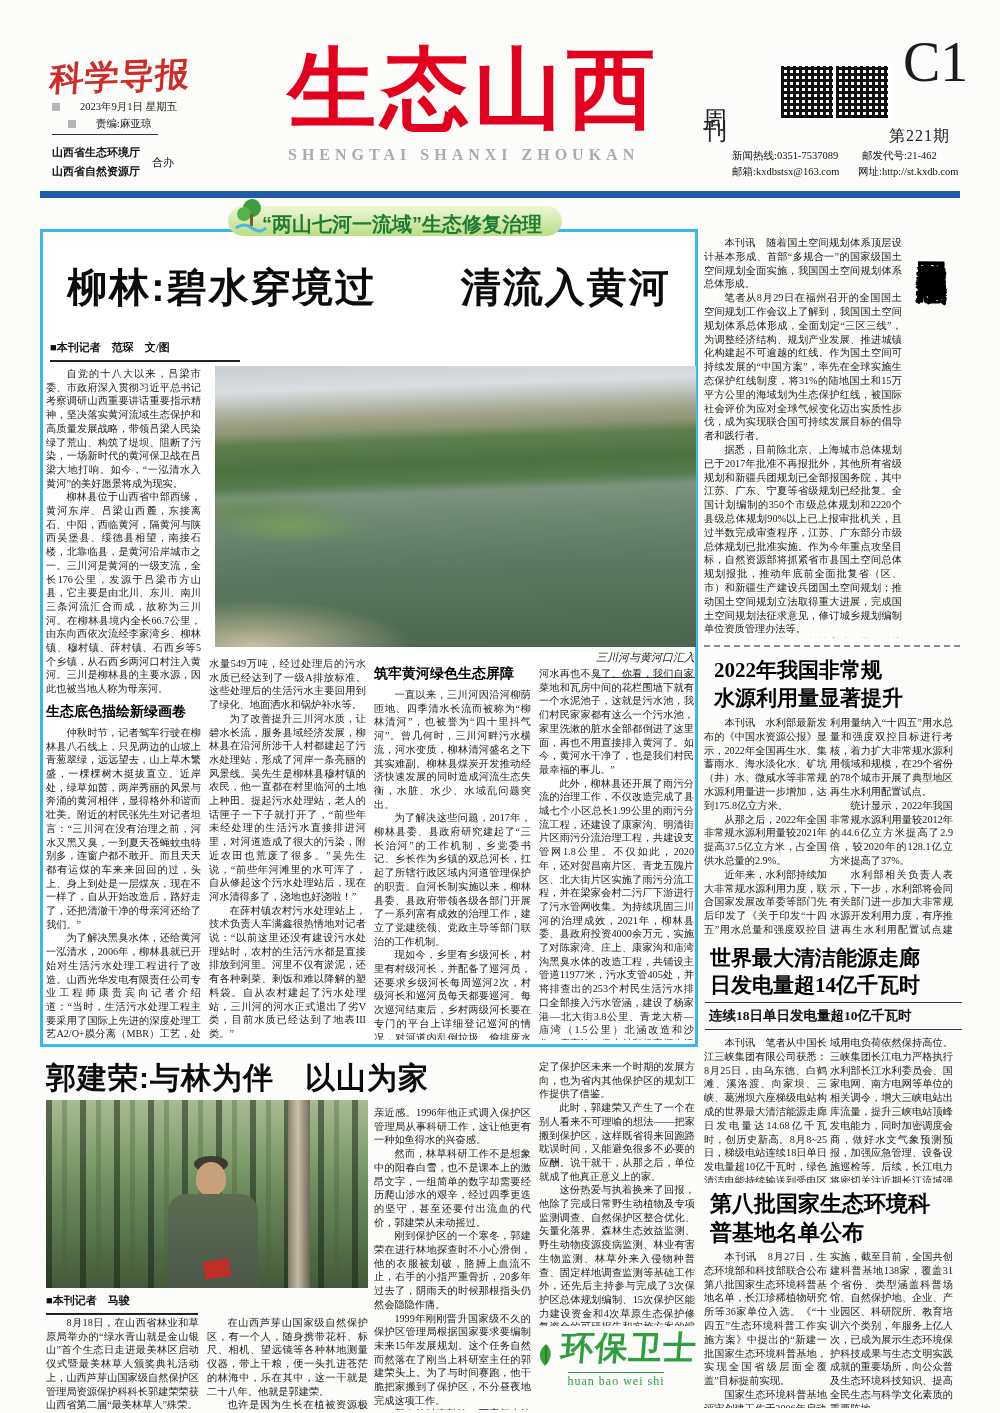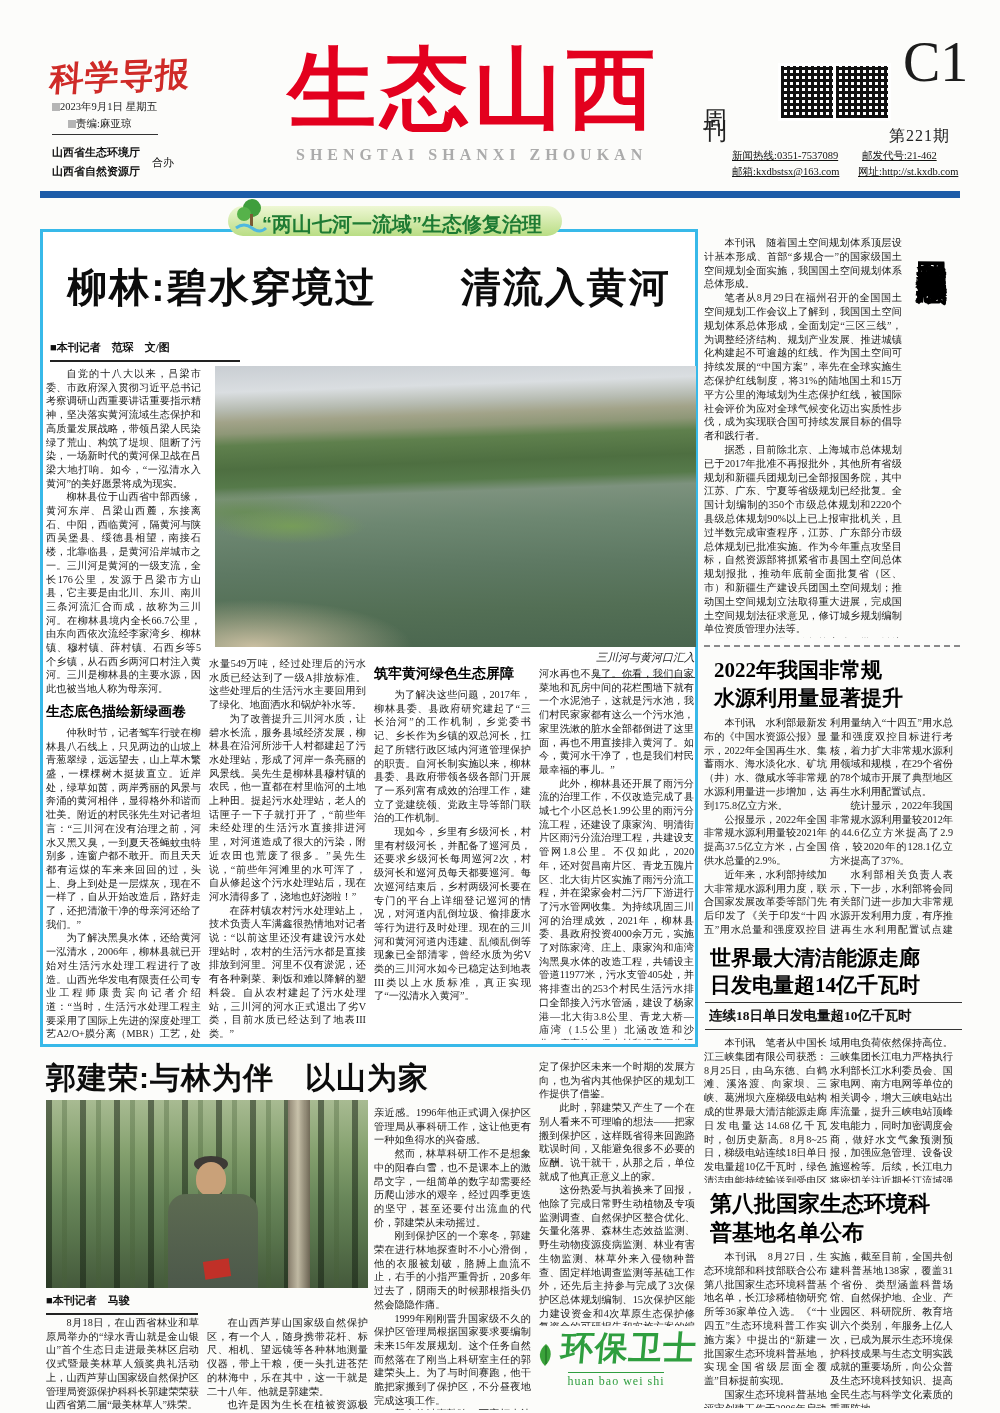--- a/index.html
+++ b/index.html
@@ -3,36 +3,36 @@
 <meta charset="utf-8">
 <style>
   html,body{margin:0;padding:0;background:#e9e9e7;}
   .page{position:relative;width:1000px;height:1413px;background:#fcfcfa;margin:0 auto;
         font-family:"Liberation Serif",serif;color:#1a1a1a;overflow:hidden;}
   .abs{position:absolute;}
 
   
   .hd-logo{left:50px;top:54px;font-size:34px;font-weight:bold;color:#cf2b28;
            font-family:"Liberation Serif",serif;transform:skewX(-6deg) rotate(-2deg);letter-spacing:1px;}
-  .hd-small{font-size:10.5px;color:#222;display:flex;align-items:center;gap:0;}
+  .hd-small{font-size:10.5px;color:#222;display:flex;align-items:center;gap:20px;}
   .sq{display:inline-block;width:8px;height:8px;background:#b5b5b5;}
   .hd-rule{left:52px;top:134px;width:106px;border-top:1.5px solid #333;}
   .hd-org{font-size:11px;line-height:18px;color:#111;font-weight:bold;}
   .hd-heban{font-size:11px;color:#111;}
   .masthead{left:288px;top:46px;width:410px;font-size:88px;line-height:1;font-weight:900;
             color:#e3001e;letter-spacing:5px;font-family:"Liberation Serif",serif;white-space:nowrap;}
-  .pinyin{left:296px;top:146px;font-size:16px;font-weight:bold;color:#ababab;letter-spacing:5px;
+  .pinyin{left:288px;top:146px;font-size:16px;font-weight:bold;color:#ababab;letter-spacing:5px;
           font-family:"Liberation Serif",serif;white-space:nowrap;}
   .zhoukan{left:699px;top:90px;writing-mode:vertical-rl;font-size:24px;letter-spacing:10px;color:#222;height:86px;}
   .qr{width:52px;height:52px;background:
       repeating-linear-gradient(0deg,#111 0 3px,transparent 3px 6px),
       repeating-linear-gradient(90deg,#111 0 3px,#fff 3px 6px);outline:3px solid #fff;}
   .pagecode{left:903px;top:34px;font-size:56px;line-height:1;color:#1c1c1c;font-family:"Liberation Serif",serif;}
   .issue{left:889px;top:126px;font-size:16px;color:#222;letter-spacing:1px;}
-  .contact{font-size:10.5px;color:#111;white-space:nowrap;text-decoration:underline;}
+  .contact{font-size:10.5px;color:#111;white-space:nowrap;}
   .bluebar{left:40px;top:191px;width:920px;height:7px;background:#1d5ca8;}
 
   
   .mainbox{left:40px;top:229px;width:652px;height:812px;border:3px solid #38b9e9;background:#fff;}
   .badge{left:228px;top:206px;height:22px;background:linear-gradient(180deg,#eef7d4,#b9dd84);
          border-radius:16px;padding:5px 20px 3px 34px;color:#1e7b33;font-weight:bold;font-size:20px;
          font-family:"Liberation Sans",sans-serif;white-space:nowrap;}
   .badge-icon{position:absolute;left:2px;top:-10px;}
   .main-headline{left:46px;top:260px;width:646px;text-align:center;font-size:40px;font-weight:900;
                  font-family:"Liberation Sans",sans-serif;color:#0c0c0c;letter-spacing:2px;white-space:nowrap;}
@@ -172,20 +172,21 @@
 
   <div class="abs col c2">
     <p class="cont">水量549万吨，经过处理后的污水水质已经达到了一级A排放标准。这些处理后的生活污水主要回用到了绿化、地面洒水和锅炉补水等。</p>
     <p>为了改善提升三川河水质，让碧水长流，服务县域经济发展，柳林县在沿河所涉千人村都建起了污水处理站，形成了河岸一条亮丽的风景线。吴先生是柳林县穆村镇的农民，他一直都在村里临河的土地上种田。提起污水处理站，老人的话匣子一下子就打开了，“前些年未经处理的生活污水直接排进河里，对河道造成了很大的污染，附近农田也荒废了很多。”吴先生说，“前些年河滩里的水可浑了，自从修起这个污水处理站后，现在河水清得多了，浇地也好浇啦！”</p>
     <p>在薛村镇农村污水处理站上，技术负责人车满鑫很热情地对记者说：“以前这里还没有建设污水处理站时，农村的生活污水都是直接排放到河里。河里不仅有淤泥，还有各种剩菜、剩饭和难以降解的塑料袋。自从农村建起了污水处理站，三川河的河水正式退出了劣V类，目前水质已经达到了地表III类。”</p>
 
   </div>
 
   <div class="abs col c3">
     <h4 class="subhead first">筑牢黄河绿色生态屏障</h4>
+    <p>一直以来，三川河因沿河柳荫匝地、四季清水长流而被称为“柳林清河”，也被誉为“四十里抖气河”。曾几何时，三川河畔污水横流，河水变质，柳林清河盛名之下其实难副。柳林县煤炭开发推动经济快速发展的同时造成河流生态失衡，水脏、水少、水域乱问题突出。</p>
     <p>为了解决这些问题，2017年，柳林县委、县政府研究建起了“三长治河”的工作机制，乡党委书记、乡长作为乡镇的双总河长，扛起了所辖行政区域内河道管理保护的职责。自河长制实施以来，柳林县委、县政府带领各级各部门开展了一系列富有成效的治理工作，建立了党建统领、党政主导等部门联治的工作机制。</p>
     <p>现如今，乡里有乡级河长，村里有村级河长，并配备了巡河员，还要求乡级河长每周巡河2次，村级河长和巡河员每天都要巡河。每次巡河结束后，乡村两级河长要在专门的平台上详细登记巡河的情况，对河道内乱倒垃圾、偷排废水等行为进行及时处理。现在的三川河和黄河河道内违建、乱倾乱倒等现象已全部清零，曾经水质为劣V类的三川河水如今已稳定达到地表III类以上水质标准，真正实现了“一泓清水入黄河”。</p>
 
   </div>
 
   <div class="abs col c4">
     <p class="cont">河水再也不臭了。你看，我们自家菜地和瓦房中间的花栏围墙下就有一个水泥池子，这就是污水池，我们村民家家都有这么一个污水池，家里洗漱的脏水全部都倒进了这里面，再也不用直接排入黄河了。如今，黄河水干净了，也是我们村民最幸福的事儿。”</p>
     <p>此外，柳林县还开展了雨污分流的治理工作，不仅改造完成了县城七个小区总长1.99公里的雨污分流工程，还建设了康家沟、明清街片区雨污分流治理工程，共建设支管网1.8公里。不仅如此，2020年，还对贺昌南片区、青龙五隗片区、北大街片区实施了雨污分流工程，并在梁家会村二污厂下游进行了污水管网收集。为持续巩固三川河的治理成效，2021年，柳林县委、县政府投资4000余万元，实施了对陈家湾、庄上、康家沟和庙湾沟黑臭水体的改造工程，共铺设主管道11977米，污水支管405处，并将排查出的253个村民生活污水排口全部接入污水管涵，建设了杨家港—北大街3.8公里、青龙大桥—庙湾（1.5公里）北涵改造和沙曲、康家沟、堡上村和杨家坪生活污水治理工程。</p>
 
   </div>
@@ -245,21 +246,21 @@
 
   <div class="abs divider"></div>
 
   <div class="abs rtitle r2-title">
     <span>2022年我国非常规</span><br>
     <span>水源利用量显著提升</span>
   </div>
   <div class="abs rcol twocol r2-cols">
     <div class="tc">
       <p>本刊讯　水利部最新发布的《中国水资源公报》显示，2022年全国再生水、集蓄雨水、海水淡化水、矿坑（井）水、微咸水等非常规水源利用量进一步增加，达到175.8亿立方米。</p>
-      <p>公报显示，2022年全国非常规水源利用量较2021年提高37.5亿立方米，占全国供水总量的2.9%。</p>
+      <p>从那之后，2022年全国非常规水源利用量较2021年提高37.5亿立方米，占全国供水总量的2.9%。</p>
       <p>近年来，水利部持续加大非常规水源利用力度，联合国家发展改革委等部门先后印发了《关于印发“十四五”用水总量和强度双控目标的通知》《关于加强非常规水源配置利用的指导意见》《典型地区再生水利用配置试点方案》，将省级行政区非常规水源最低</p>
     </div>
     <div class="tc">
       <p class="cont">利用量纳入“十四五”用水总量和强度双控目标进行考核，着力扩大非常规水源利用领域和规模，在29个省份的78个城市开展了典型地区再生水利用配置试点。</p>
       <p>统计显示，2022年我国非常规水源利用量较2012年的44.6亿立方米提高了2.9倍，较2020年的128.1亿立方米提高了37%。</p>
       <p>水利部相关负责人表示，下一步，水利部将会同有关部门进一步加大非常规水源开发利用力度，有序推进再生水利用配置试点建设，有效发挥非常规水源利用在解决水资源短缺、提高用水效率、防治水环境污染等方面的重要作用。</p>
 
     </div>
   </div>
 

